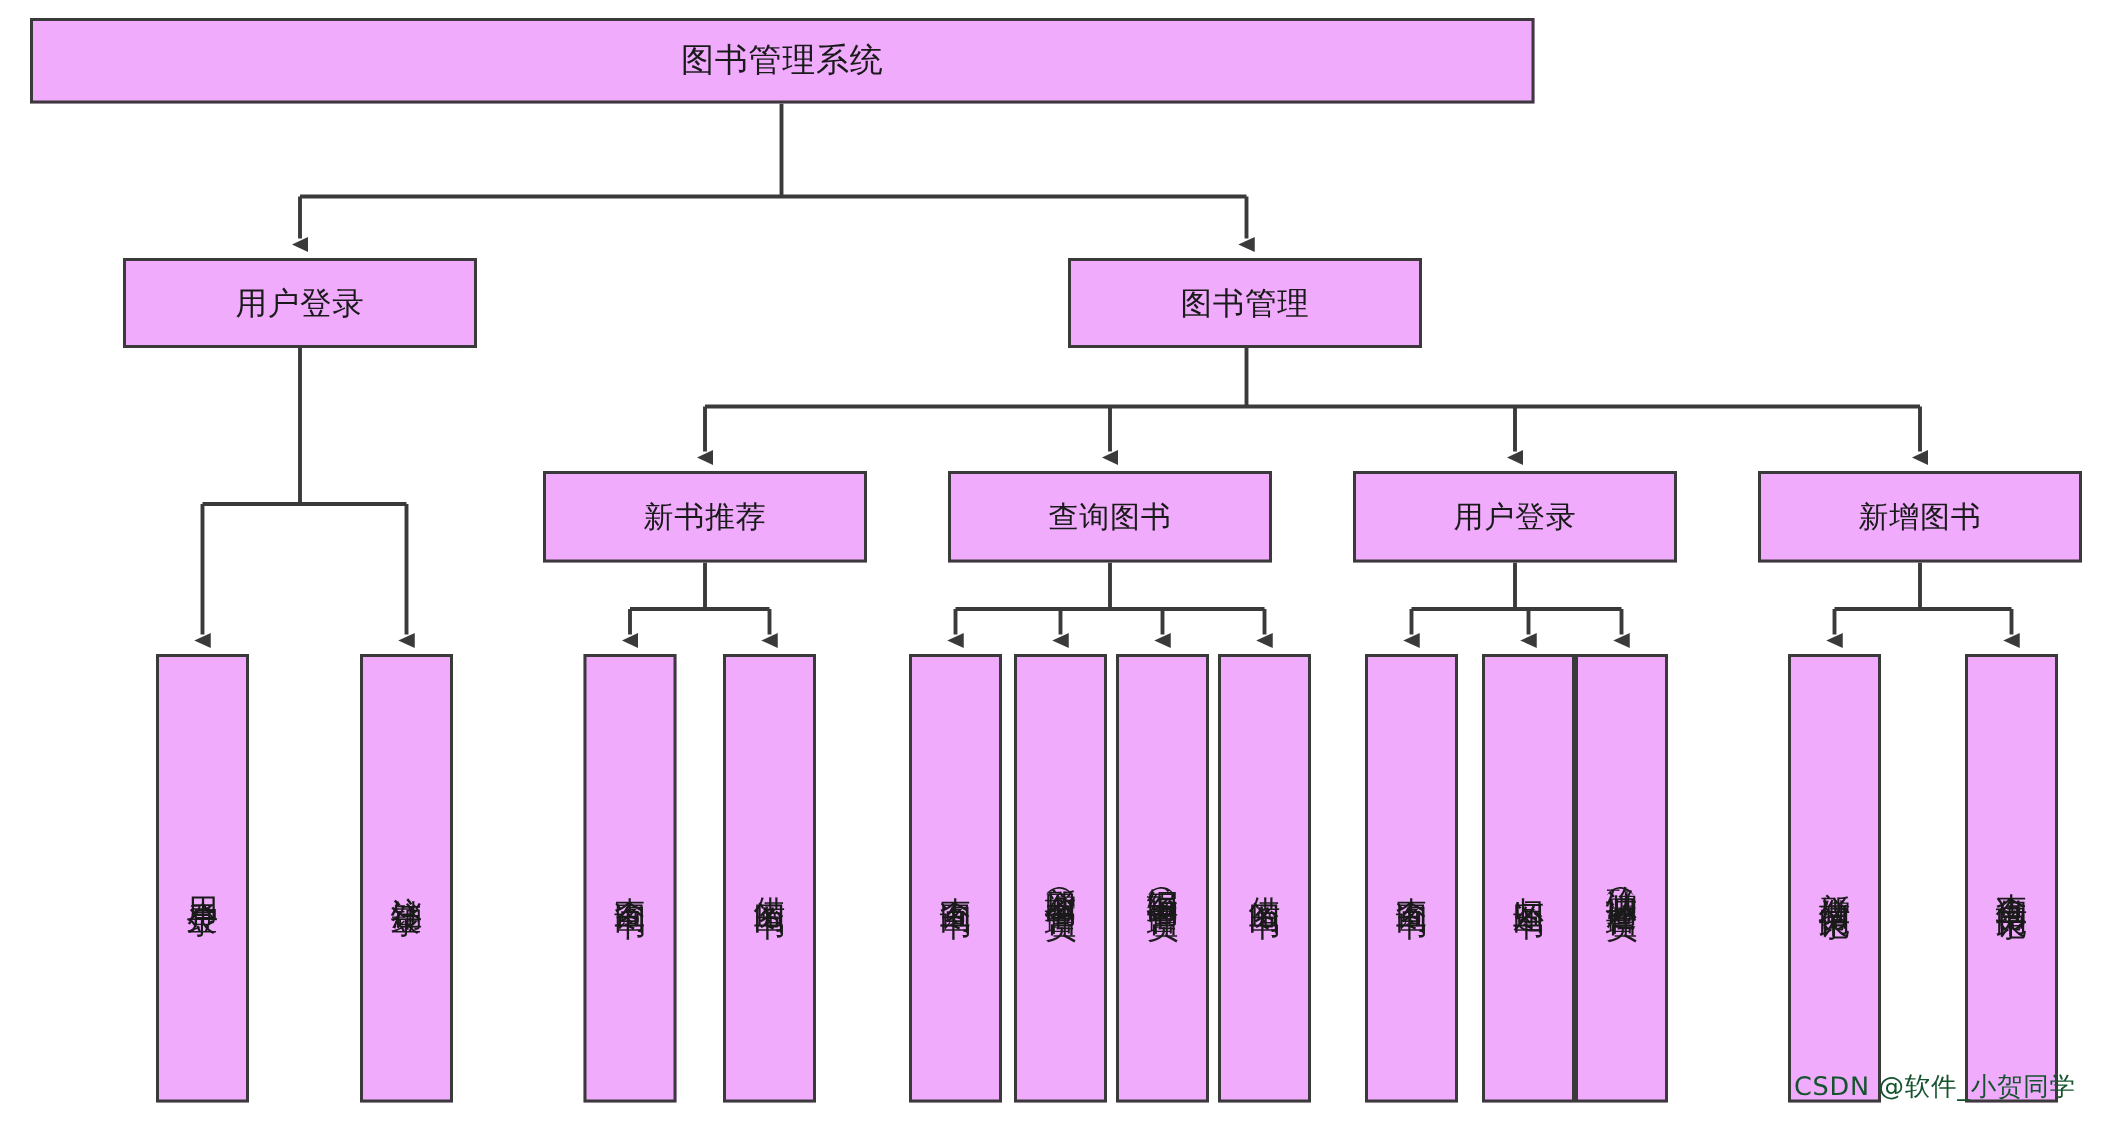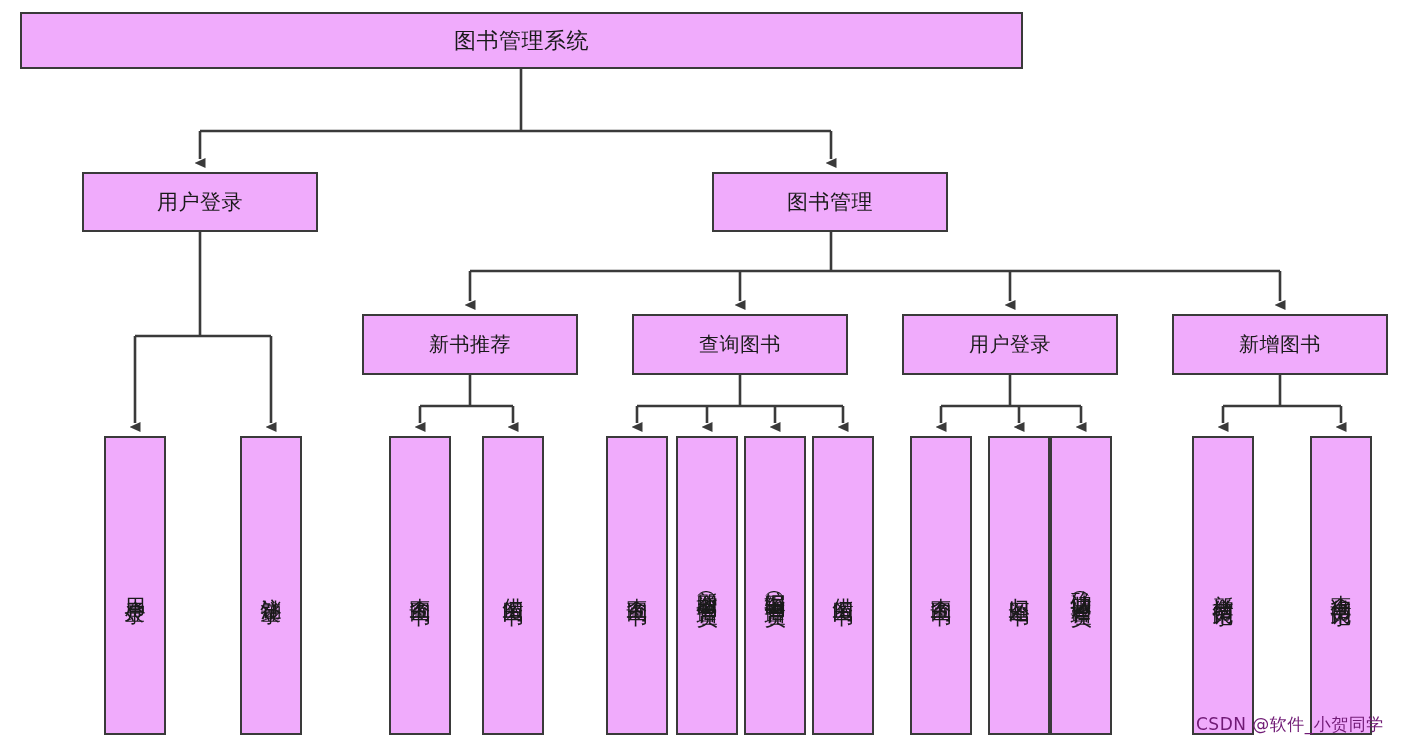--- a/index.html
+++ b/index.html
@@ -57,21 +57,21 @@
     text-orientation: upright;
     font-size: 21px;
     line-height: 1.05;
     letter-spacing: 2.5px;
     white-space: nowrap;
     max-height: 285px;
   }
   #watermark {
     position: absolute;
     font-size: 17px;
-    color: #701a75;
+    color: #14532d;
     white-space: nowrap;
     z-index: 5;
     letter-spacing: 0.5px;
   }
 </style>
 </head>
 <body>
 
 <div id="diagram-canvas">
 

